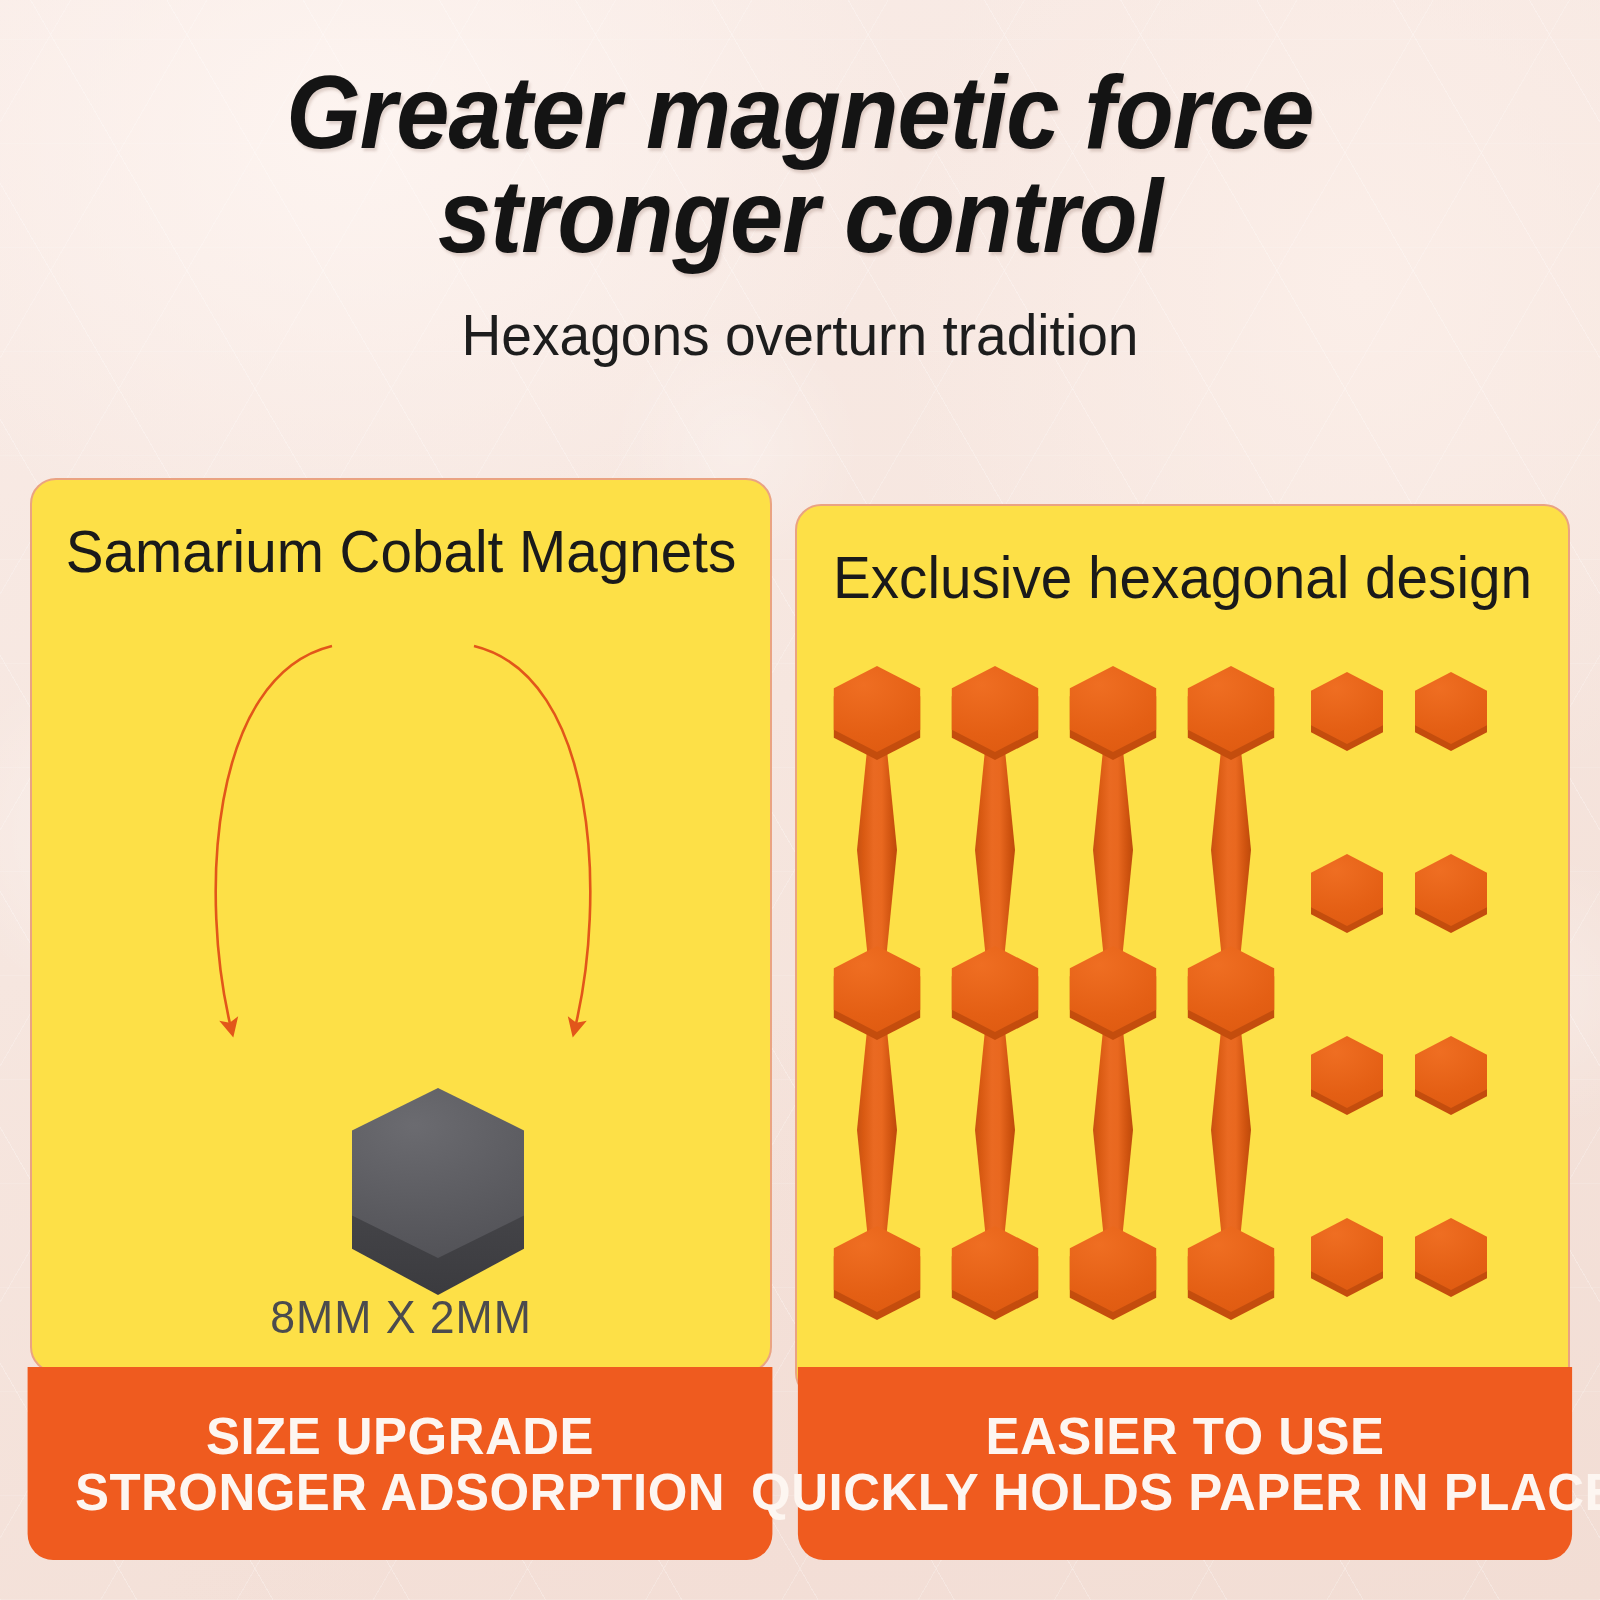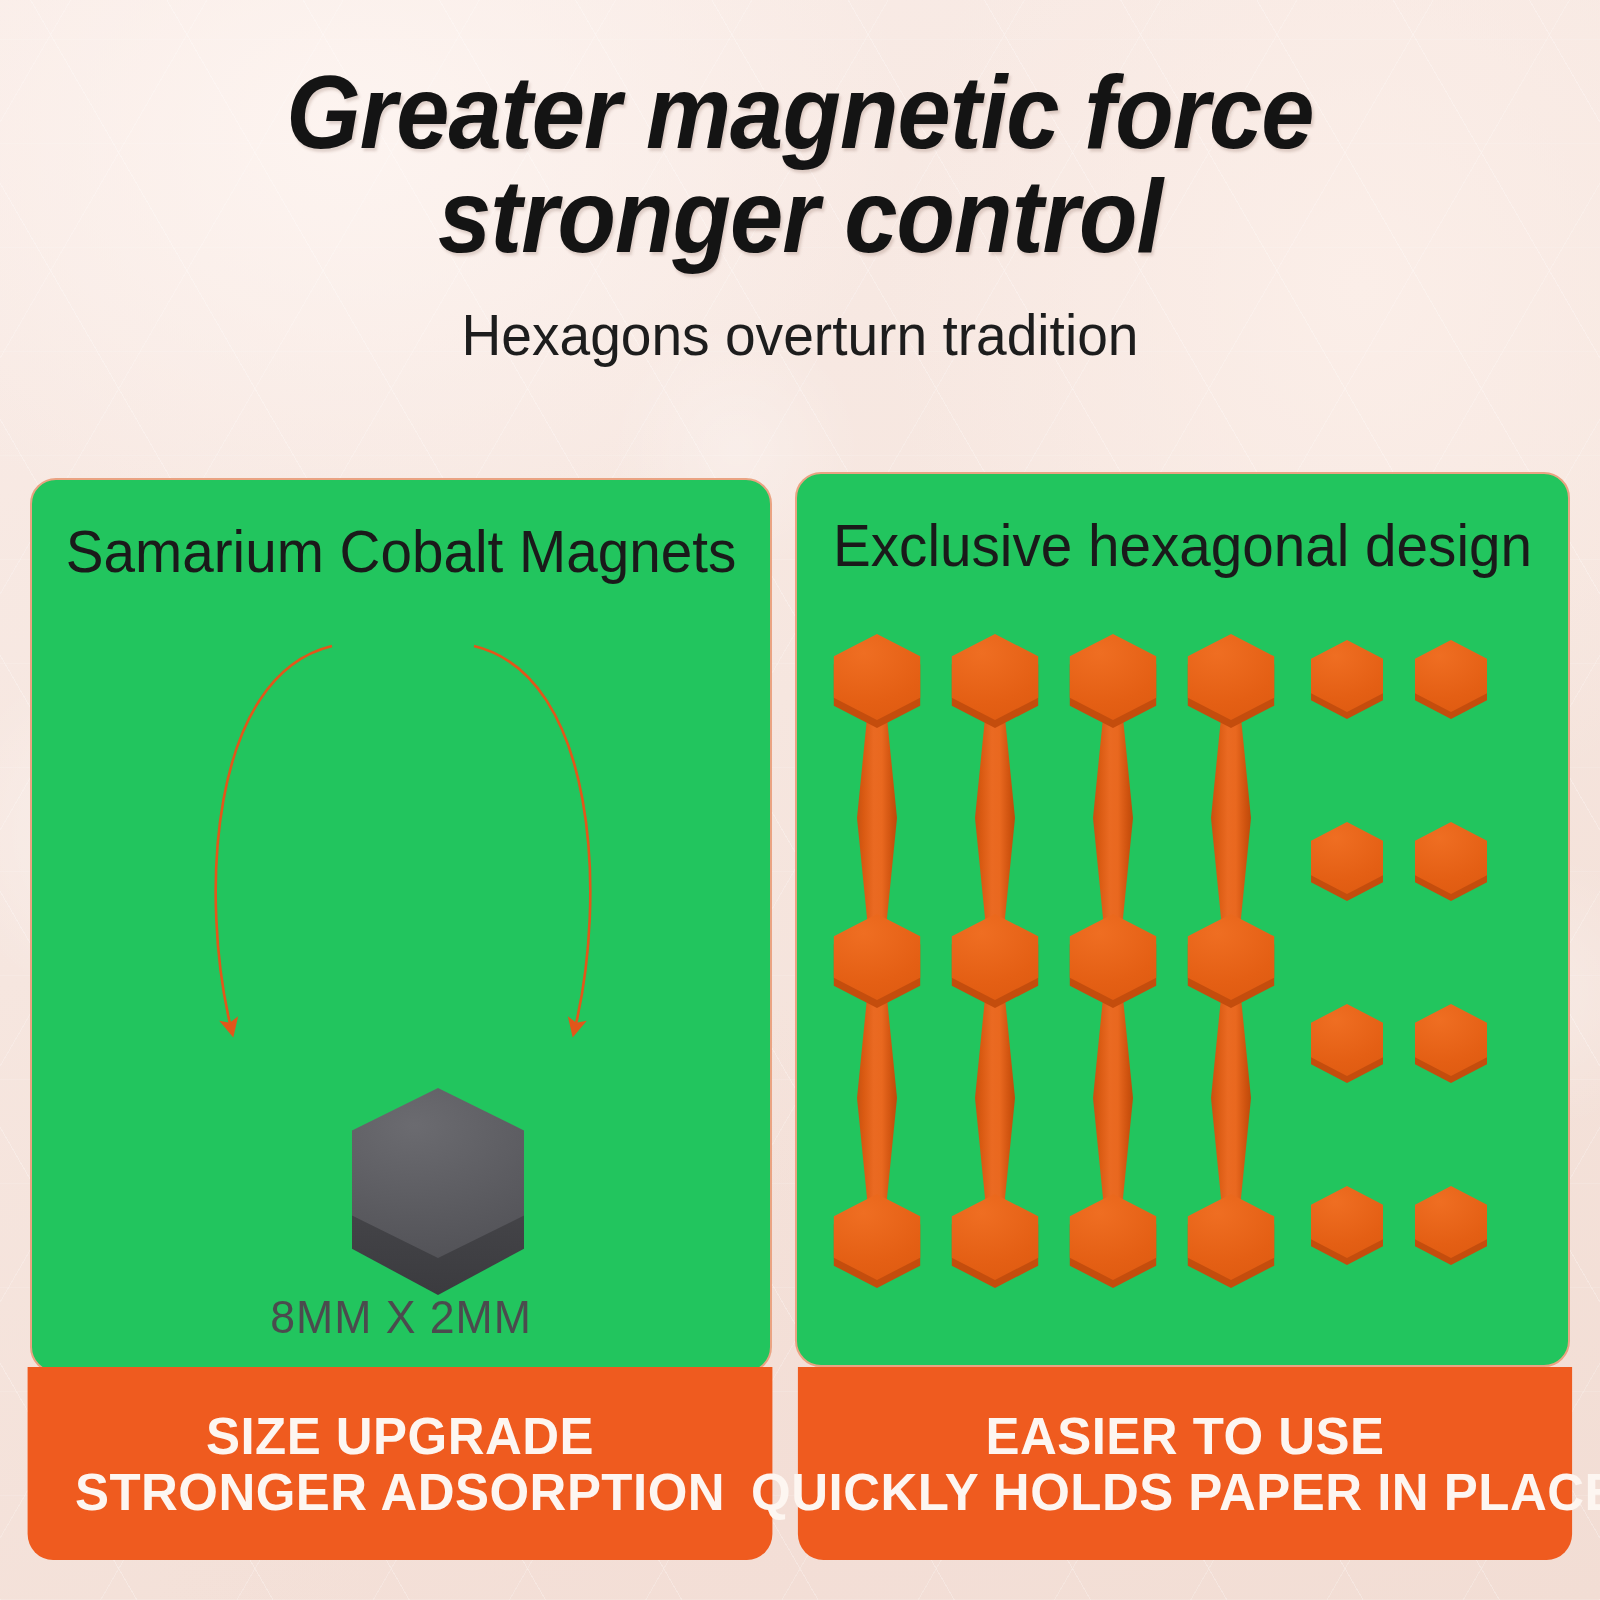--- a/index.html
+++ b/index.html
@@ -55,27 +55,27 @@
     font-weight:400;
     font-size:58px; line-height:62px;
     color:#1d1d1d;
     transform:scaleX(.95);
     white-space:nowrap;
   }
 
   
   .card{
     position:absolute;
-    background:#22c55e;
+    background:#fde047;
     border:2.5px solid #eaa382;
     border-radius:26px;
     overflow:hidden;
   }
   #card-left { left:30px;  top:478px;  width:742px; height:895px; }
-  #card-right{ left:795px; top:472px;  width:775px; height:895px; }
+  #card-right{ left:795px; top:504px;  width:775px; height:895px; }
 
   .card-title{
     position:absolute; top:40px; left:0; right:0;
     text-align:center;
     font-family:"Liberation Sans Narrow","Liberation Sans",sans-serif;
     font-weight:400;
     font-size:59px; line-height:64px;
     color:#1a1a1a;
     transform:scaleX(.96);
     white-space:nowrap;

